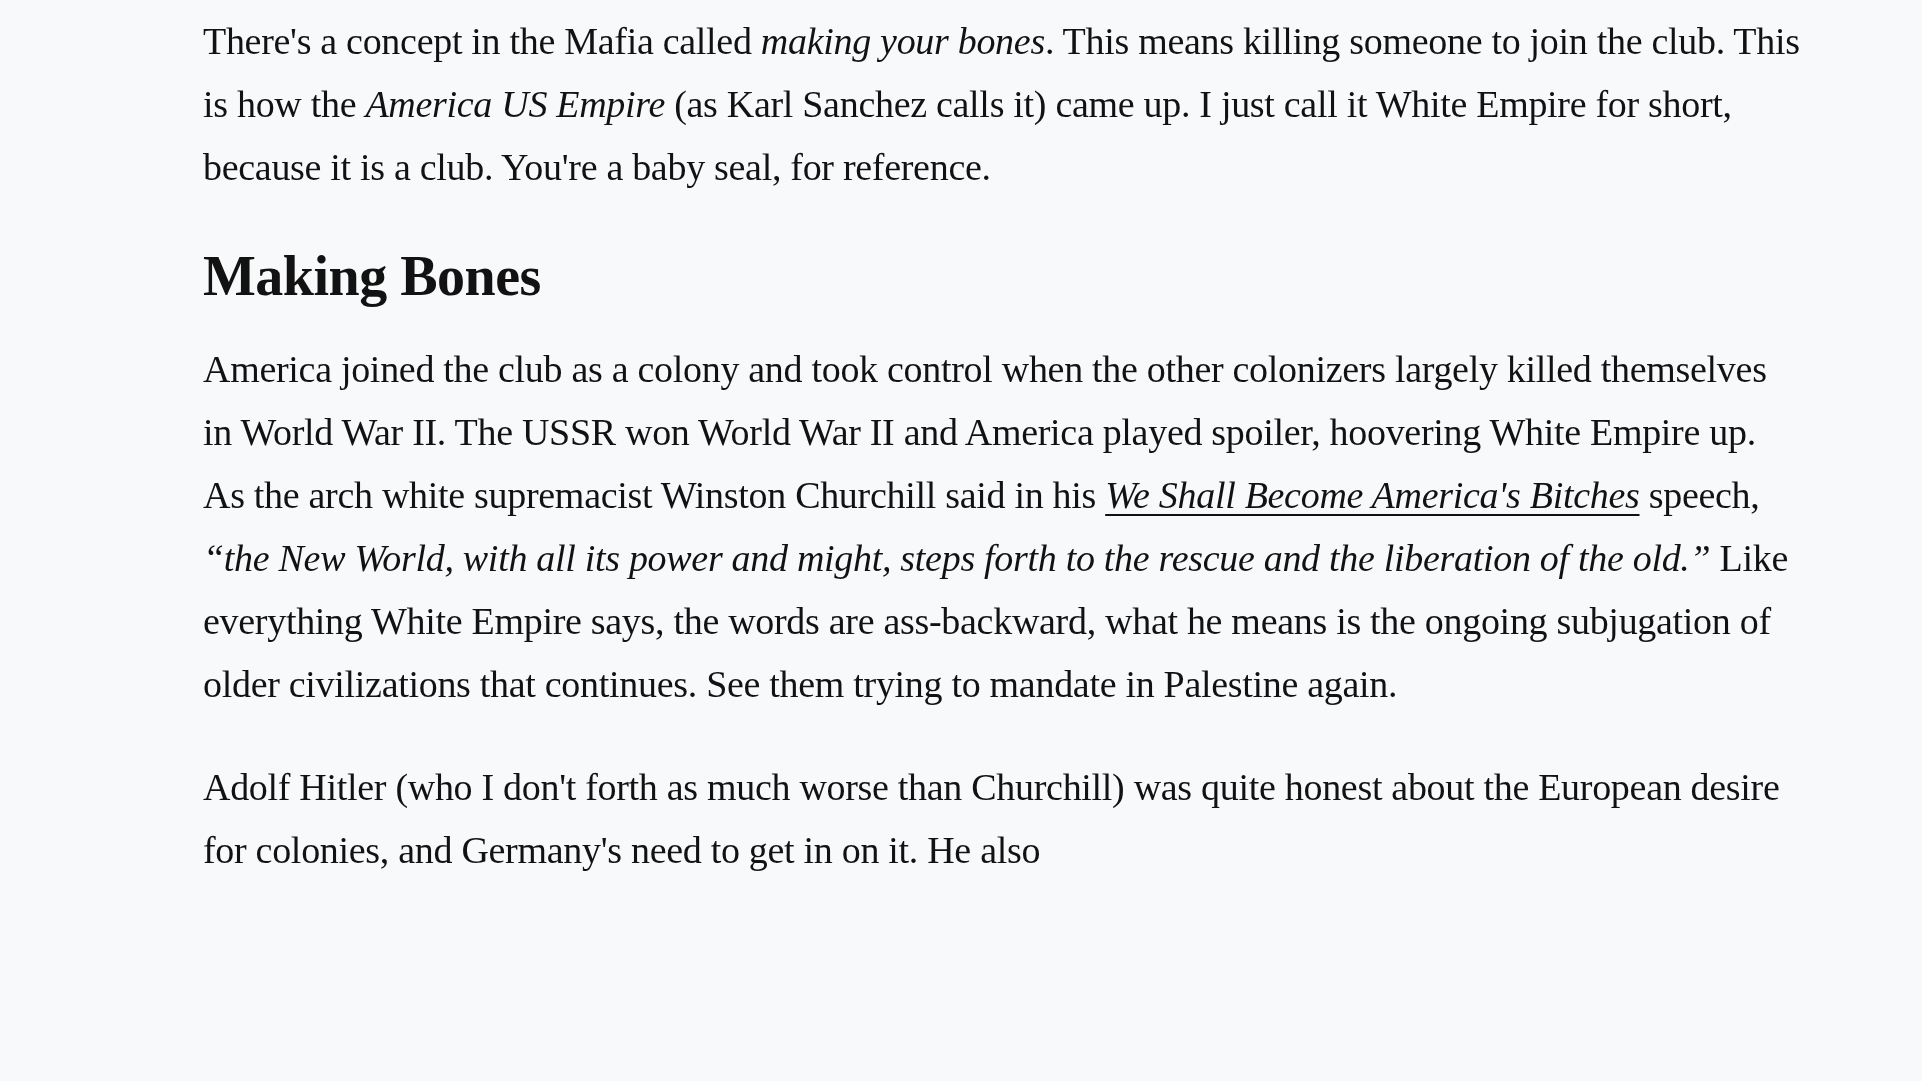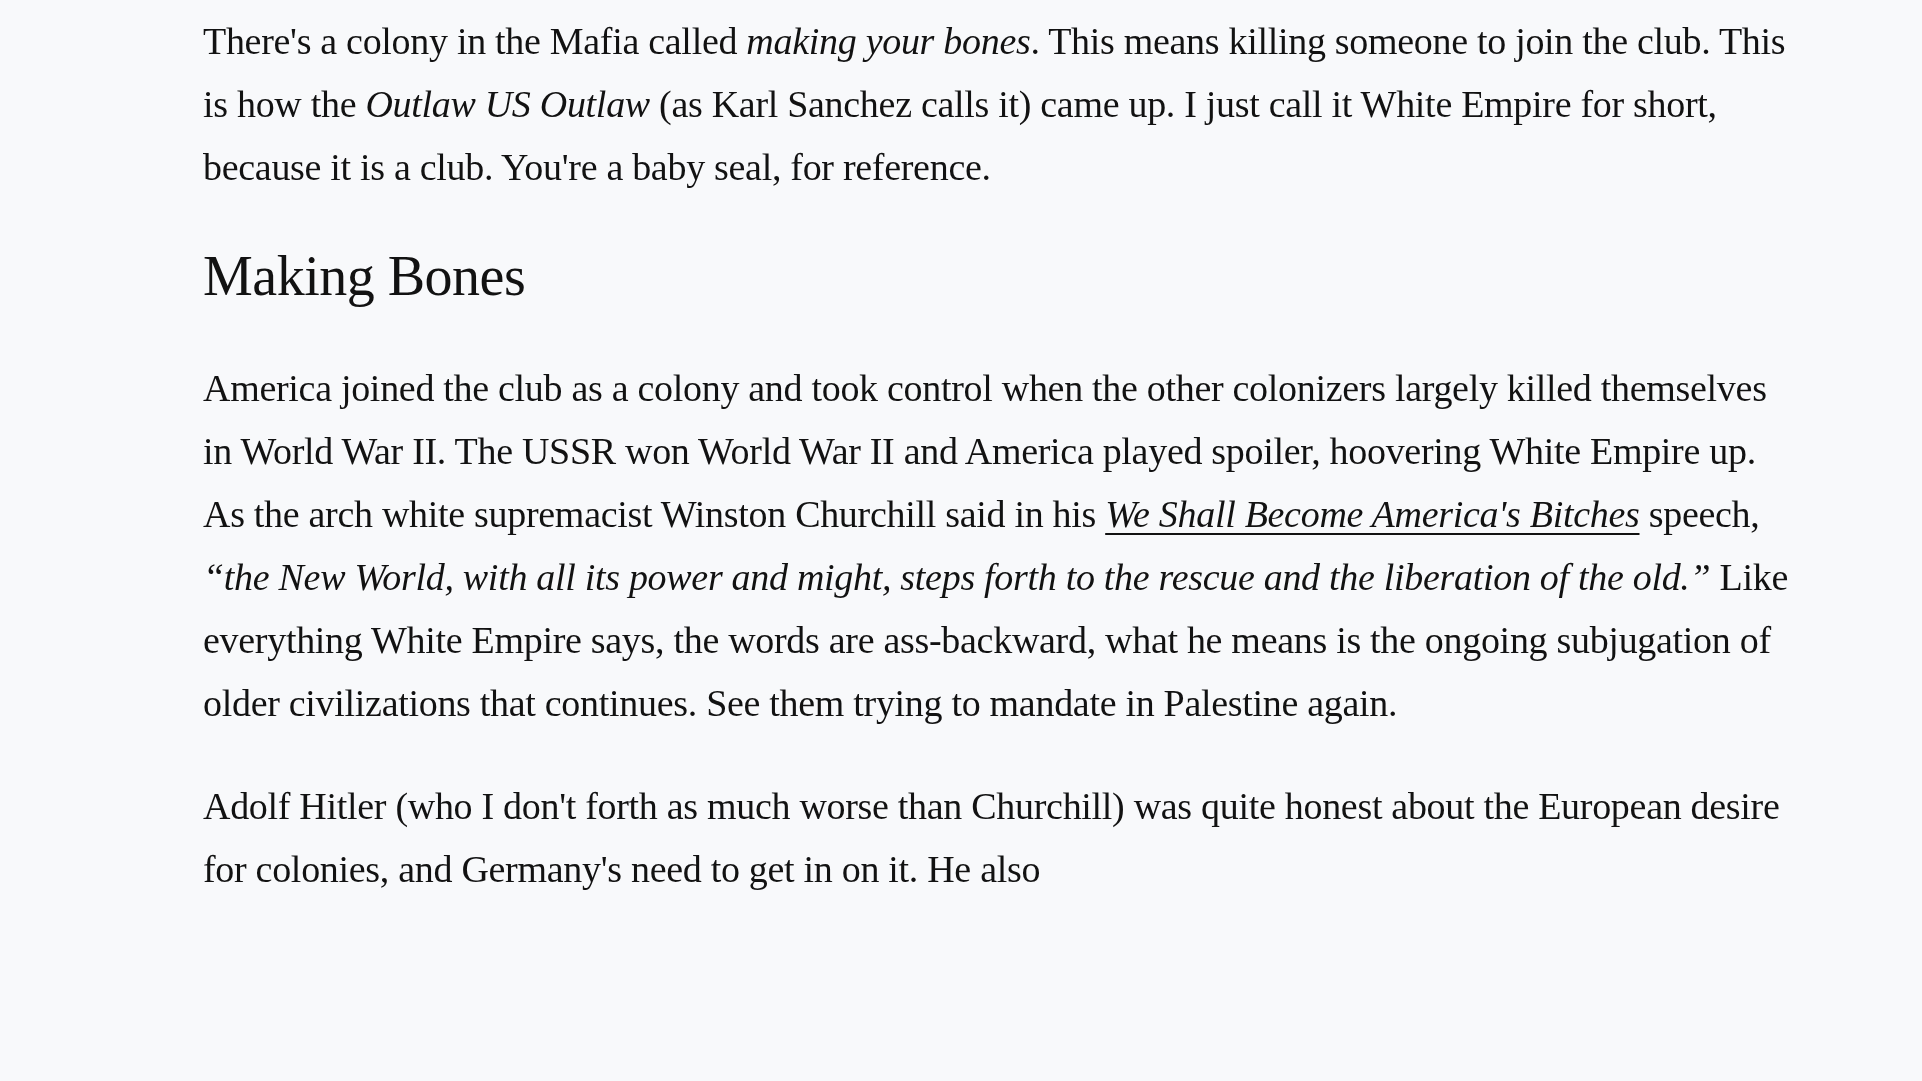--- a/index.html
+++ b/index.html
@@ -22,44 +22,44 @@
   }
   .para {
     font-size: 38px;
     line-height: 63px;
     letter-spacing: -0.3px;
     margin: 0 0 40px 0;
   }
   .section-heading {
     font-size: 56px;
     line-height: 67px;
-    font-weight: normal;
+    font-weight: bold;
     letter-spacing: -0.5px;
-    margin: 44px 0 47px 0;
+    margin: 44px 0 28px 0;
   }
   .para em {
     font-style: italic;
   }
   .speech-link {
     color: inherit;
     text-decoration: underline;
     text-decoration-thickness: 2px;
     text-underline-offset: 6px;
     font-style: italic;
   }
 </style>
 </head>
 <body>
 
 <main class="page" style="background-color: rgb(248, 249, 251); color: rgb(18, 18, 18);">
 
   <article class="content">
 
     <p class="para">
-      <span>There's a colony in the Mafia called </span><em>making your bones</em><span>. This means killing someone to join the club. This is how the </span><em>Outlaw US Outlaw</em><span> (as Karl Sanchez calls it) came up. I just call it White Empire for short, because it is a club. You're a baby seal, for reference.</span>
+      <span>There's a concept in the Mafia called </span><em>making your bones</em><span>. This means killing someone to join the club. This is how the </span><em>America US Empire</em><span> (as Karl Sanchez calls it) came up. I just call it White Empire for short, because it is a club. You're a baby seal, for reference.</span>
     </p>
 
     <h2 class="section-heading">Making Bones</h2>
 
     <p class="para">
       <span>America joined the club as a colony and took control when the other colonizers largely killed themselves in World War II. The USSR won World War II and America played spoiler, hoovering White Empire up. As the arch white supremacist Winston Churchill said in his </span><a href="#" class="speech-link">We Shall Become America's Bitches</a><span> speech, </span><em>“the New World, with all its power and might, steps forth to the rescue and the liberation of the old.”</em><span> Like everything White Empire says, the words are ass-backward, what he means is the ongoing subjugation of older civilizations that continues. See them trying to mandate in Palestine again.</span>
     </p>
 
     <p class="para">
       <span>Adolf Hitler (who I don't forth as much worse than Churchill) was quite honest about the European desire for colonies, and Germany's need to get in on it. He also</span>

